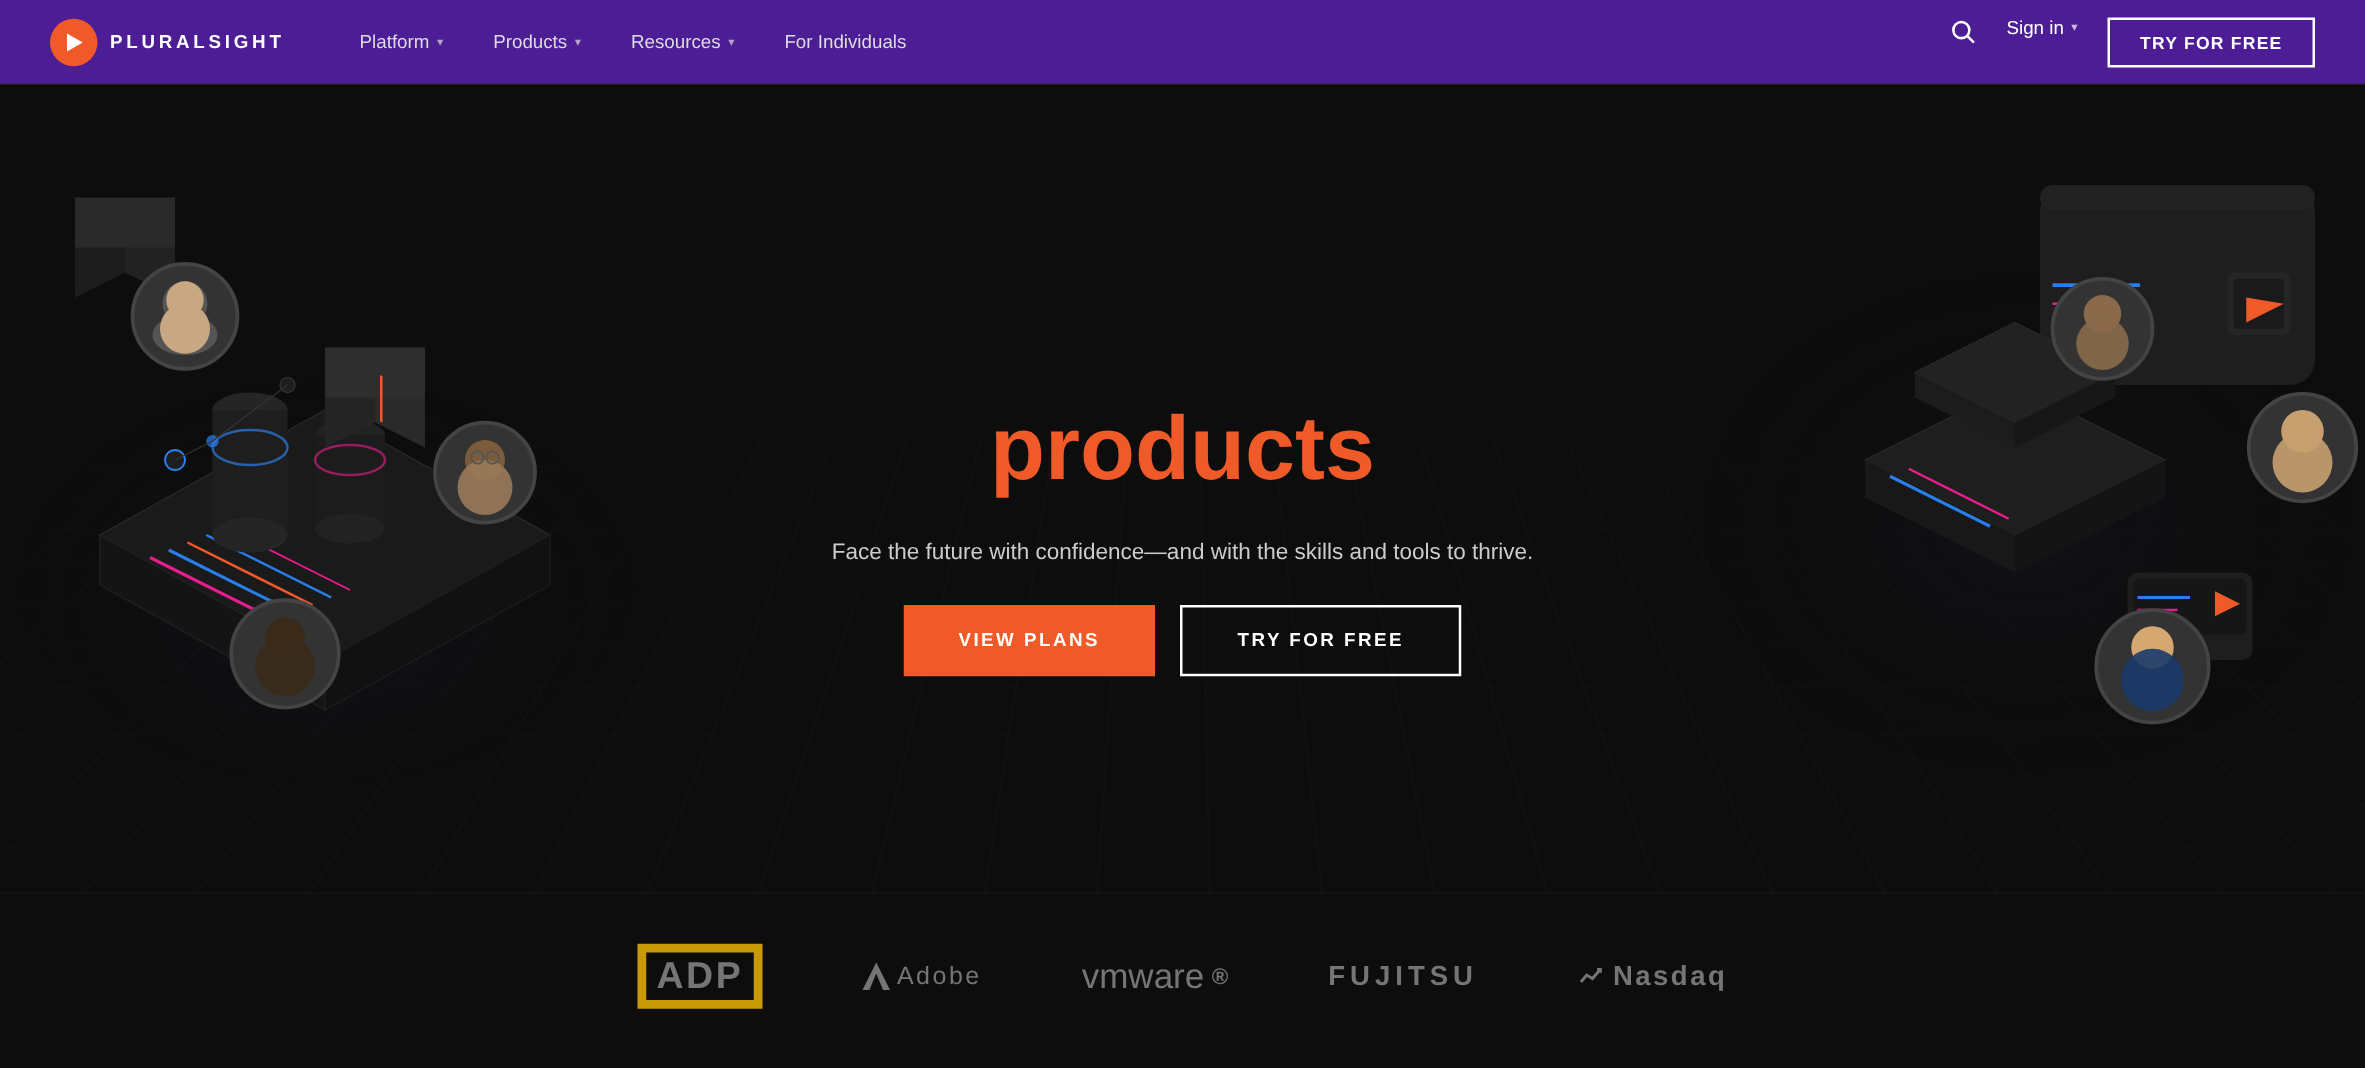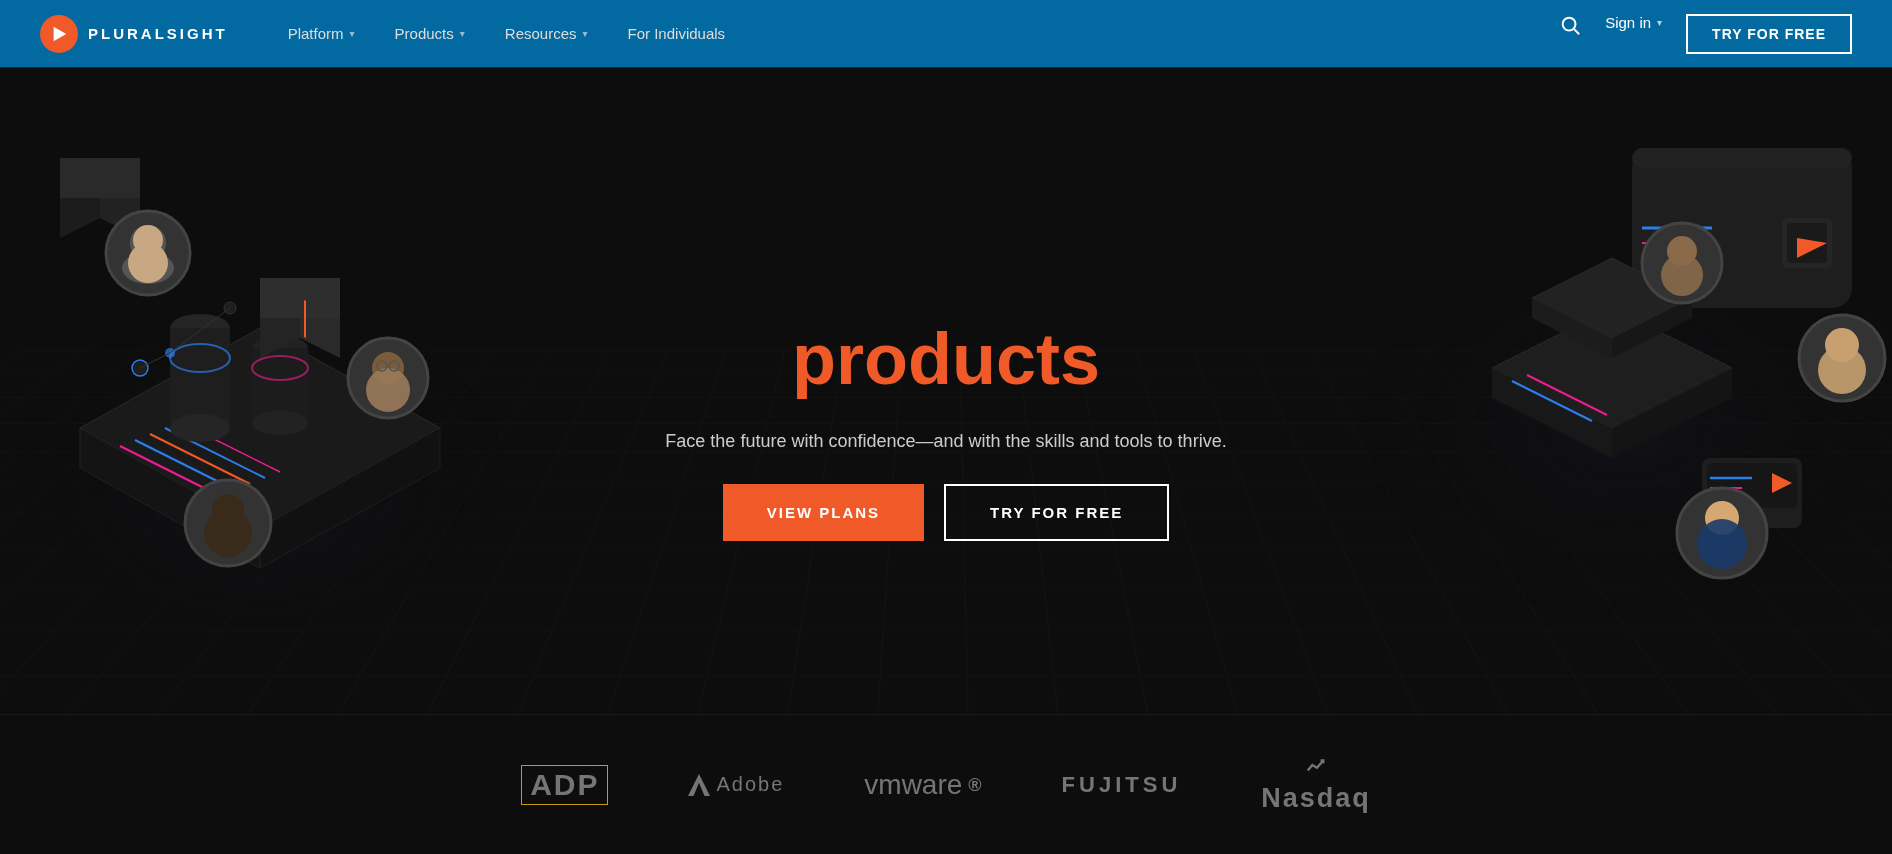--- a/index.html
+++ b/index.html
@@ -1,20 +1,20 @@
 <!DOCTYPE html>
 <html><head>
   <meta charset="utf-8">
   <style>
     * { margin: 0; padding: 0; box-sizing: border-box; }
     body { font-family: 'Arial', sans-serif; background: #0d0d0d; color: #fff; width: 1892px; min-height: 854px; overflow-x: hidden; }
 
     
     nav {
-      background: #0369a1;
+      background: #4c1d95;
       height: 68px;
       display: flex;
       align-items: center;
       padding: 0 40px;
       position: relative;
       z-index: 10;
       border-bottom: 1px solid #222;
     }
     .nav-logo {
       display: flex;
@@ -200,25 +200,25 @@
     .logo-item {
       color: #888;
       font-size: 26px;
       font-weight: 700;
       letter-spacing: 2px;
       opacity: 0.85;
       display: flex;
       align-items: center;
       gap: 6px;
     }
-    .logo-adp { font-size: 30px; font-weight: 900; border: 1px solid #eab308; padding: 2px 8px; }
+    .logo-adp { font-size: 30px; font-weight: 900; border: 7px solid #eab308; padding: 2px 8px; }
     .logo-adobe { font-size: 22px; }
     .logo-vmware { font-size: 24px; letter-spacing: 0; }
     .logo-fujitsu { font-size: 22px; letter-spacing: 4px; }
-    .logo-nasdaq { font-size: 27px; flex-direction: column; }
+    .logo-nasdaq { font-size: 22px; }
 
     
     .hero-svg-left {
       position: absolute;
       left: 0;
       top: 0;
       width: 520px;
       height: 580px;
     }
     .hero-svg-right {

